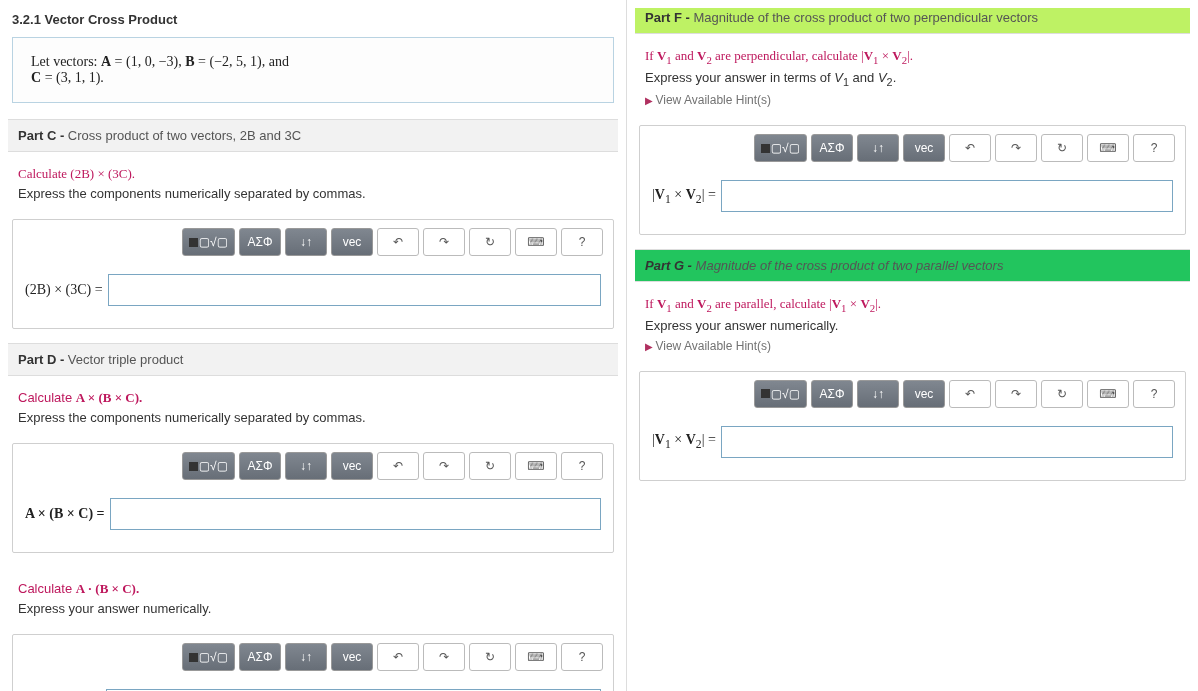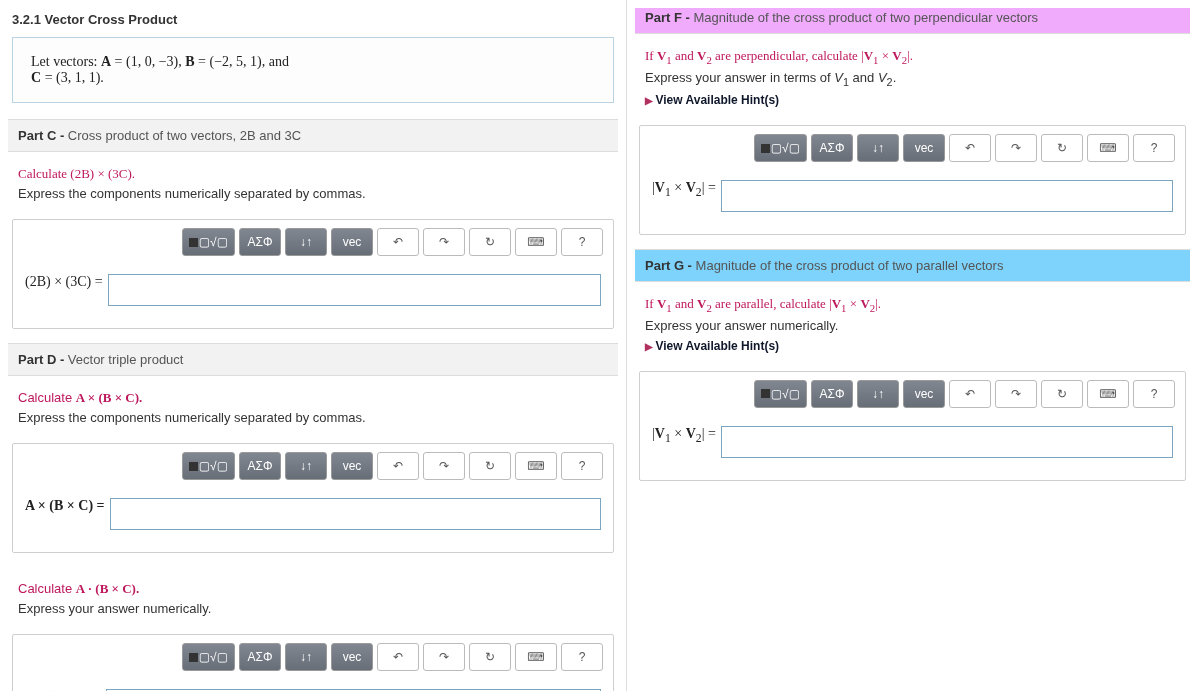--- a/index.html
+++ b/index.html
@@ -49,22 +49,22 @@
     font-size: 13px;
     color: #555;
     margin: 0;
   }
   .part-header b { color: #333; }
   .part-body { padding: 10px 10px 6px 10px; }
   .instr { font-size: 13px; color: #be185d; margin: 4px 0; }
   .instr-bold { font-weight: normal; color:#333; }
   .instr-math { font-family: Georgia, 'Times New Roman', serif; }
   .hints {
-    color: #0f172a;
-    font-weight: bold;
+    color: #737373;
+    font-weight: normal;
     font-size: 12px;
     cursor: pointer;
     margin: 6px 0 4px 0;
   }
   .hints::before { content: "\25B6  "; color:#b03060; font-size:10px; }
   .answer-box {
     border: 1px solid #cfcfcf;
     border-radius: 2px;
     margin: 8px 4px 14px 4px;
     padding-bottom: 10px;
@@ -95,20 +95,21 @@
   .tbtn.light {
     background: #fff;
     color: #555;
     border: 1px solid #bbb;
   }
   .tbtn .sq {
     width:9px; height:9px; background:#333; display:inline-block; margin-right:1px;
   }
   .eq-row {
     display: flex;
+    align-items: center;
     gap: 5px;
     padding: 12px 12px;
   }
   .eq-label {
     font-family: Georgia, 'Times New Roman', serif;
     font-size: 14px;
     color: #222;
     white-space: nowrap;
   }
   .eq-input {
@@ -215,21 +216,21 @@
       <div class="eq-row">
         <span class="eq-label bold-serif">A · (B × C) =</span>
         <input class="eq-input" style="">
       </div>
     </div>
 
   </div>
 
   <div class="col col-right">
 
-    <div class="part-header" style="border-top:none;background:#f0abfc;padding-top:2px;">
+    <div class="part-header" style="border-top:none;background:#bef264;padding-top:2px;">
       <b>Part F - </b><span>Magnitude of the cross product of two perpendicular vectors</span>
     </div>
     <div class="part-body">
       <div class="instr instr-math">If <b>V</b><sub>1</sub> and <b>V</b><sub>2</sub> are perpendicular, calculate |<b>V</b><sub>1</sub> × <b>V</b><sub>2</sub>|.</div>
       <div class="instr instr-bold">Express your answer in terms of <i>V</i><sub>1</sub> and <i>V</i><sub>2</sub>.</div>
       <div class="hints">View Available Hint(s)</div>
     </div>
     <div class="answer-box">
       <div class="toolbar">
         <span class="tbtn">
@@ -244,21 +245,21 @@
         <span class="tbtn light">↻</span>
         <span class="tbtn light">⌨</span>
         <span class="tbtn light">?</span>
       </div>
       <div class="eq-row">
         <span class="eq-label">|<b>V</b><sub>1</sub> × <b>V</b><sub>2</sub>| =</span>
         <input class="eq-input" style="">
       </div>
     </div>
 
-    <div class="part-header" style="background:#7dd3fc;">
+    <div class="part-header" style="background:#22c55e;font-style:italic;">
       <b>Part G - </b><span>Magnitude of the cross product of two parallel vectors</span>
     </div>
     <div class="part-body">
       <div class="instr instr-math">If <b>V</b><sub>1</sub> and <b>V</b><sub>2</sub> are parallel, calculate |<b>V</b><sub>1</sub> × <b>V</b><sub>2</sub>|.</div>
       <div class="instr instr-bold">Express your answer numerically.</div>
       <div class="hints">View Available Hint(s)</div>
     </div>
     <div class="answer-box">
       <div class="toolbar">
         <span class="tbtn">

